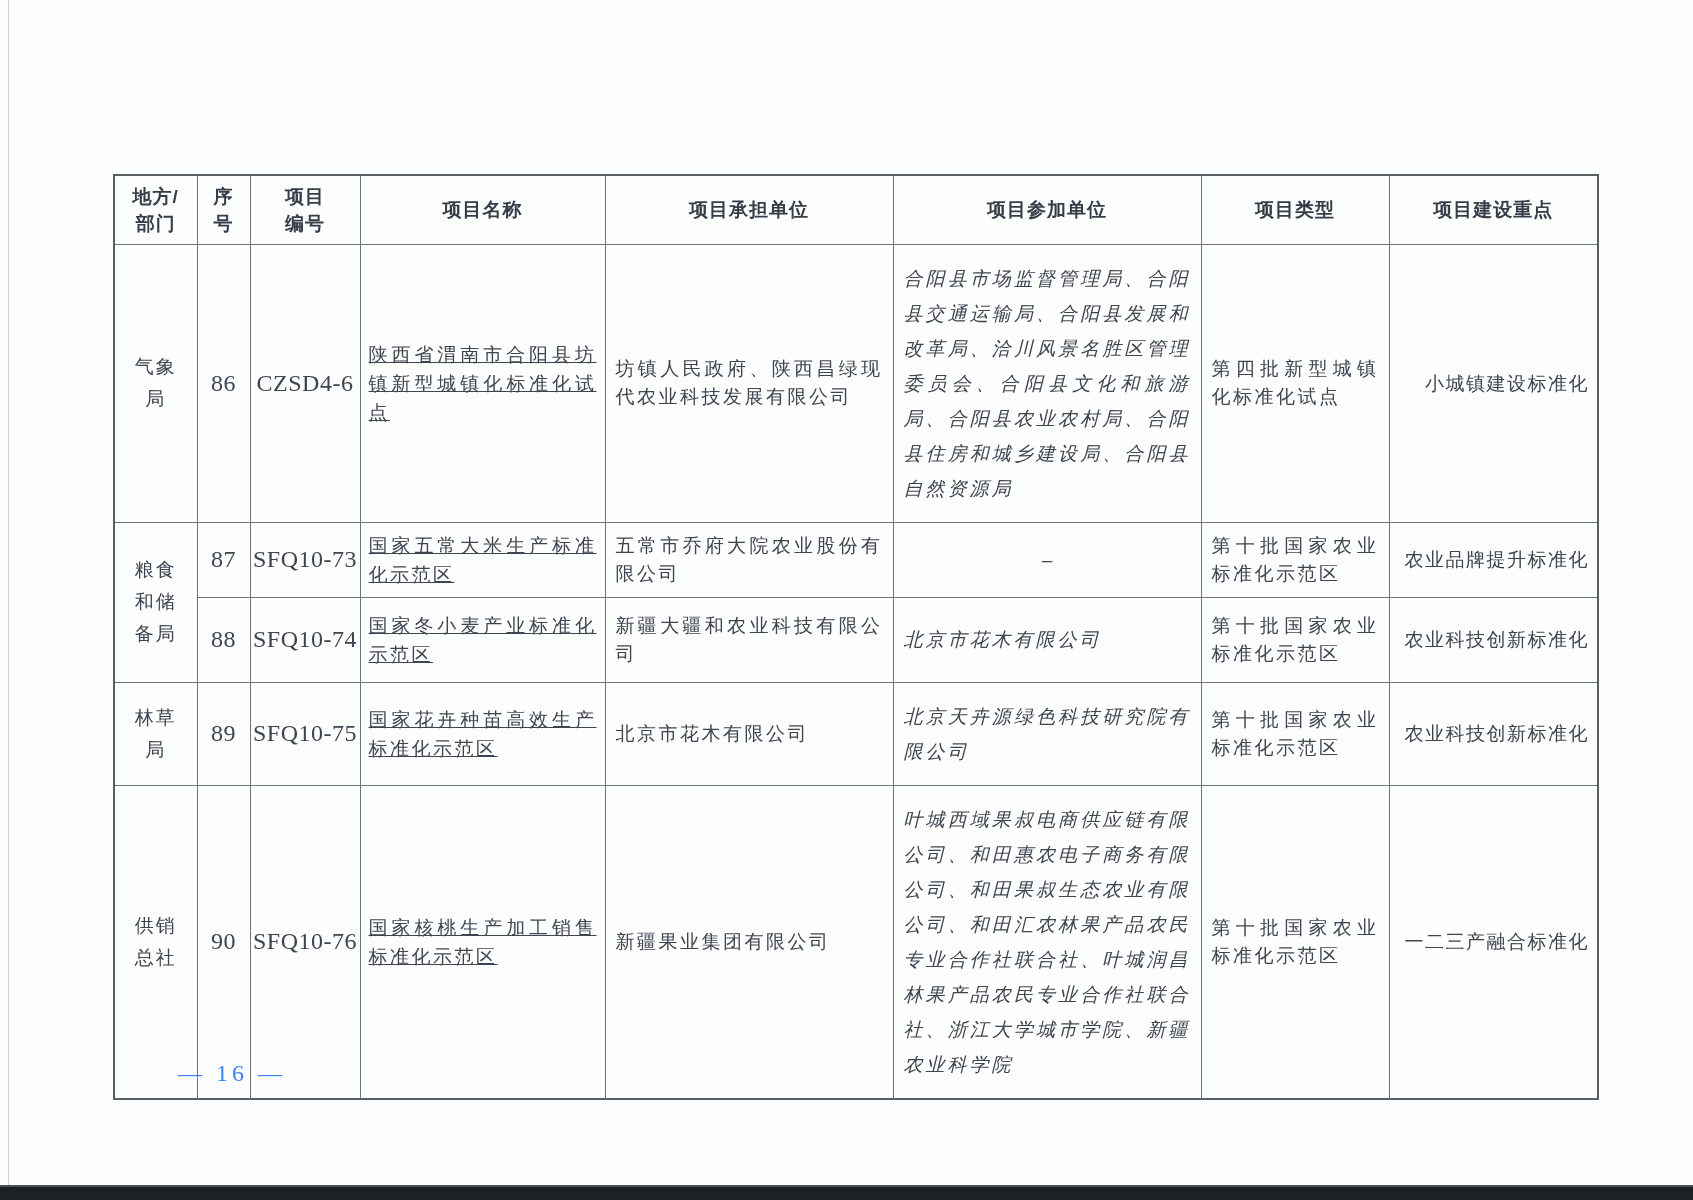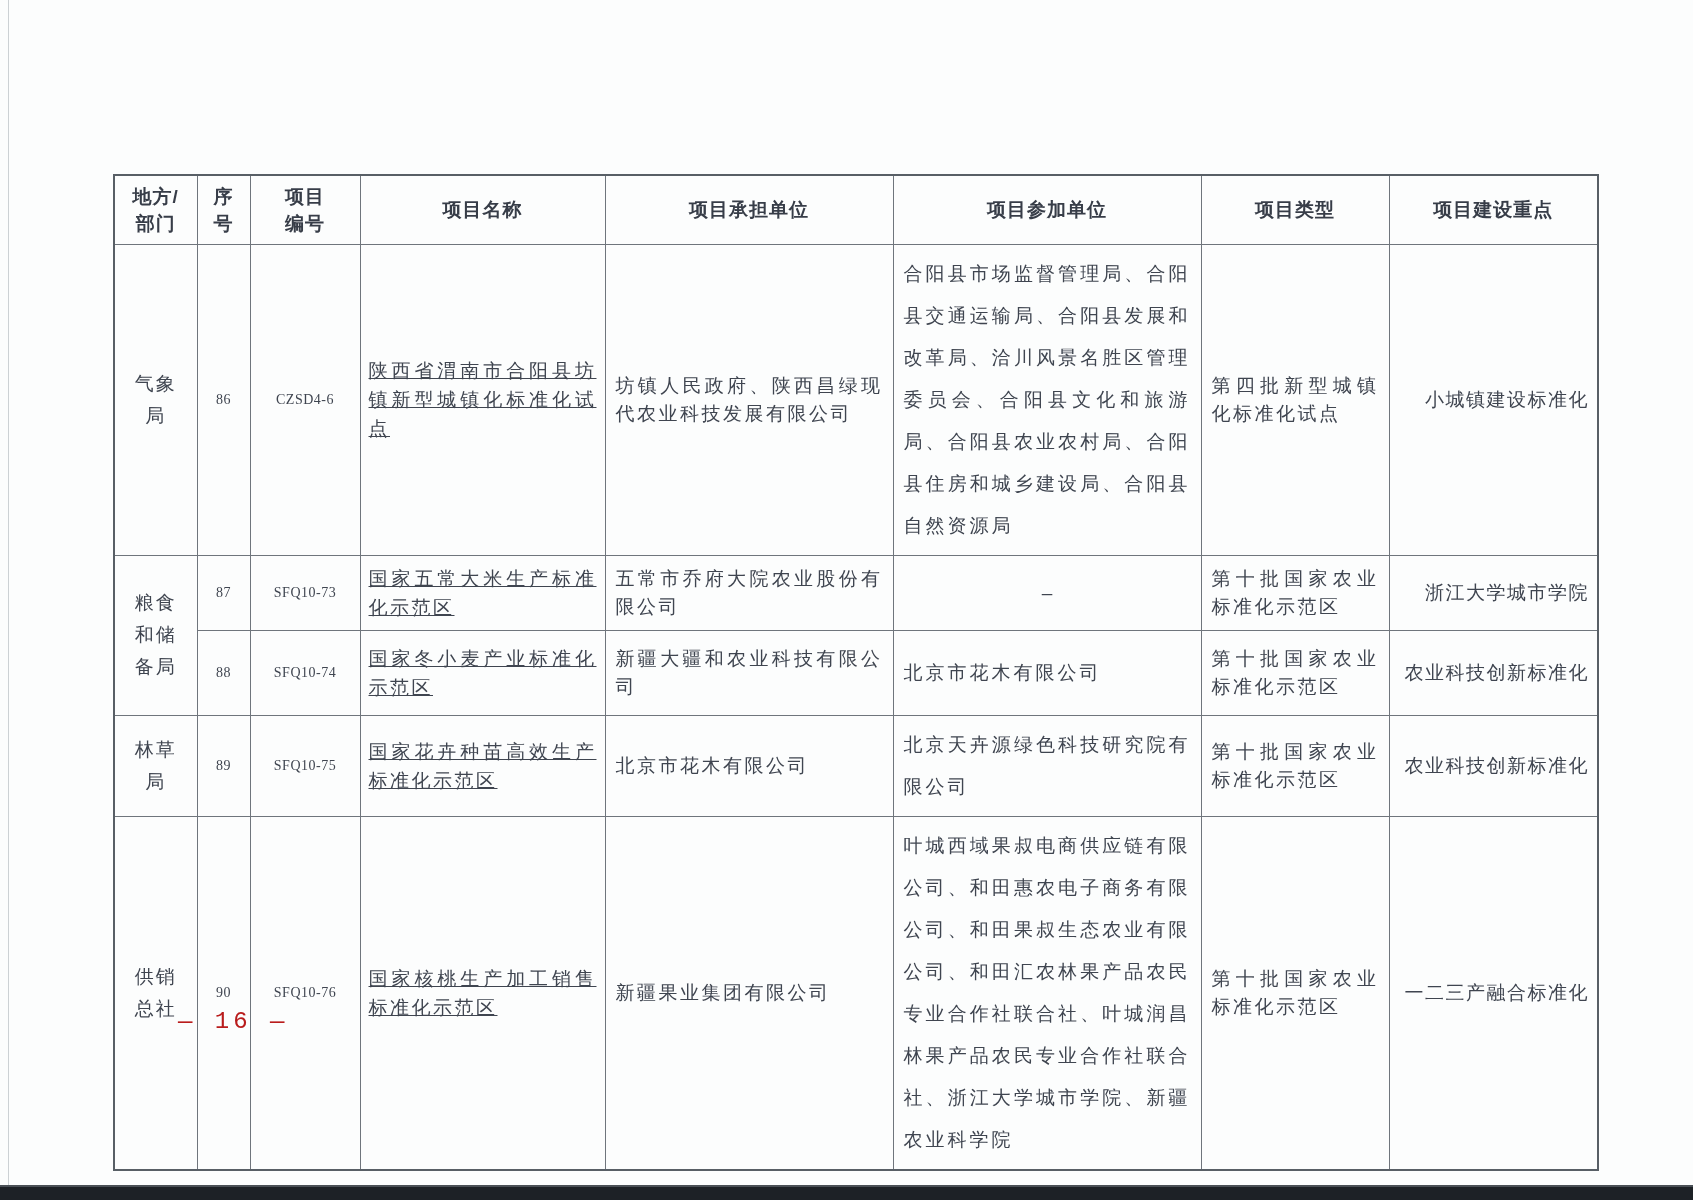--- a/index.html
+++ b/index.html
@@ -63,63 +63,64 @@
 
   td.cell-dept {
     text-align: center;
     padding: 16px 16px;
     letter-spacing: 2px;
     line-height: 32px;
   }
   td.cell-no, td.cell-code {
     text-align: center;
     font-family: "Liberation Serif", serif;
-    font-size: 14px;
+    font-size: 24px;
     letter-spacing: 0.5px;
     padding: 0 2px;
   }
   td.cell-name {
     padding: 6px 8px;
     letter-spacing: 2.5px;
     line-height: 29px;
     text-align: justify;
     text-justify: inter-character;
     text-decoration: underline;
   }
   td.cell-undertaker, td.cell-type {
     padding: 0 10px;
     letter-spacing: 2.5px;
     line-height: 28px;
     text-align: justify;
     text-justify: inter-character;
   }
   td.cell-participants {
-    padding: 8px 10px;
+    padding: 16px 10px;
     letter-spacing: 3px;
-    line-height: 42px;
+    line-height: 35px;
     text-align: justify;
     text-justify: inter-character;
+    font-style: italic;
   }
   td.cell-participants.center-cell {
     text-align: center;
     letter-spacing: 0;
   }
   td.cell-focus {
     padding: 6px 8px;
     letter-spacing: 1.5px;
     line-height: 29px;
     text-align: right;
   }
   .page-number {
     position: absolute;
-    left: 178px; top: 1008px;
-    font-family: Liberation Mono, monospace;
+    left: 178px; top: 1060px;
+    font-family: Liberation Serif, serif;
     font-size: 24px;
     letter-spacing: 4px;
-    color: #b91c1c;
+    color: #3b82f6;
   }
 </style>
 </head>
 <body>
 
 <div class="page">
   <div class="scan-edge-line"></div>
 
   <table class="doc-table">
     <colgroup>
@@ -159,21 +160,21 @@
         <td class="cell-focus">小城镇建设标准化</td>
       </tr>
       <tr class="row-87">
         <td class="cell-dept" rowspan="2">粮食和储备局</td>
         <td class="cell-no">87</td>
         <td class="cell-code">SFQ10-73</td>
         <td class="cell-name">国家五常大米生产标准化示范区</td>
         <td class="cell-undertaker">五常市乔府大院农业股份有限公司</td>
         <td class="cell-participants center-cell">–</td>
         <td class="cell-type">第十批国家农业标准化示范区</td>
-        <td class="cell-focus">浙江大学城市学院</td>
+        <td class="cell-focus">农业品牌提升标准化</td>
       </tr>
       <tr class="row-88">
         <td class="cell-no">88</td>
         <td class="cell-code">SFQ10-74</td>
         <td class="cell-name">国家冬小麦产业标准化示范区</td>
         <td class="cell-undertaker">新疆大疆和农业科技有限公司</td>
         <td class="cell-participants">北京市花木有限公司</td>
         <td class="cell-type">第十批国家农业标准化示范区</td>
         <td class="cell-focus">农业科技创新标准化</td>
       </tr>

